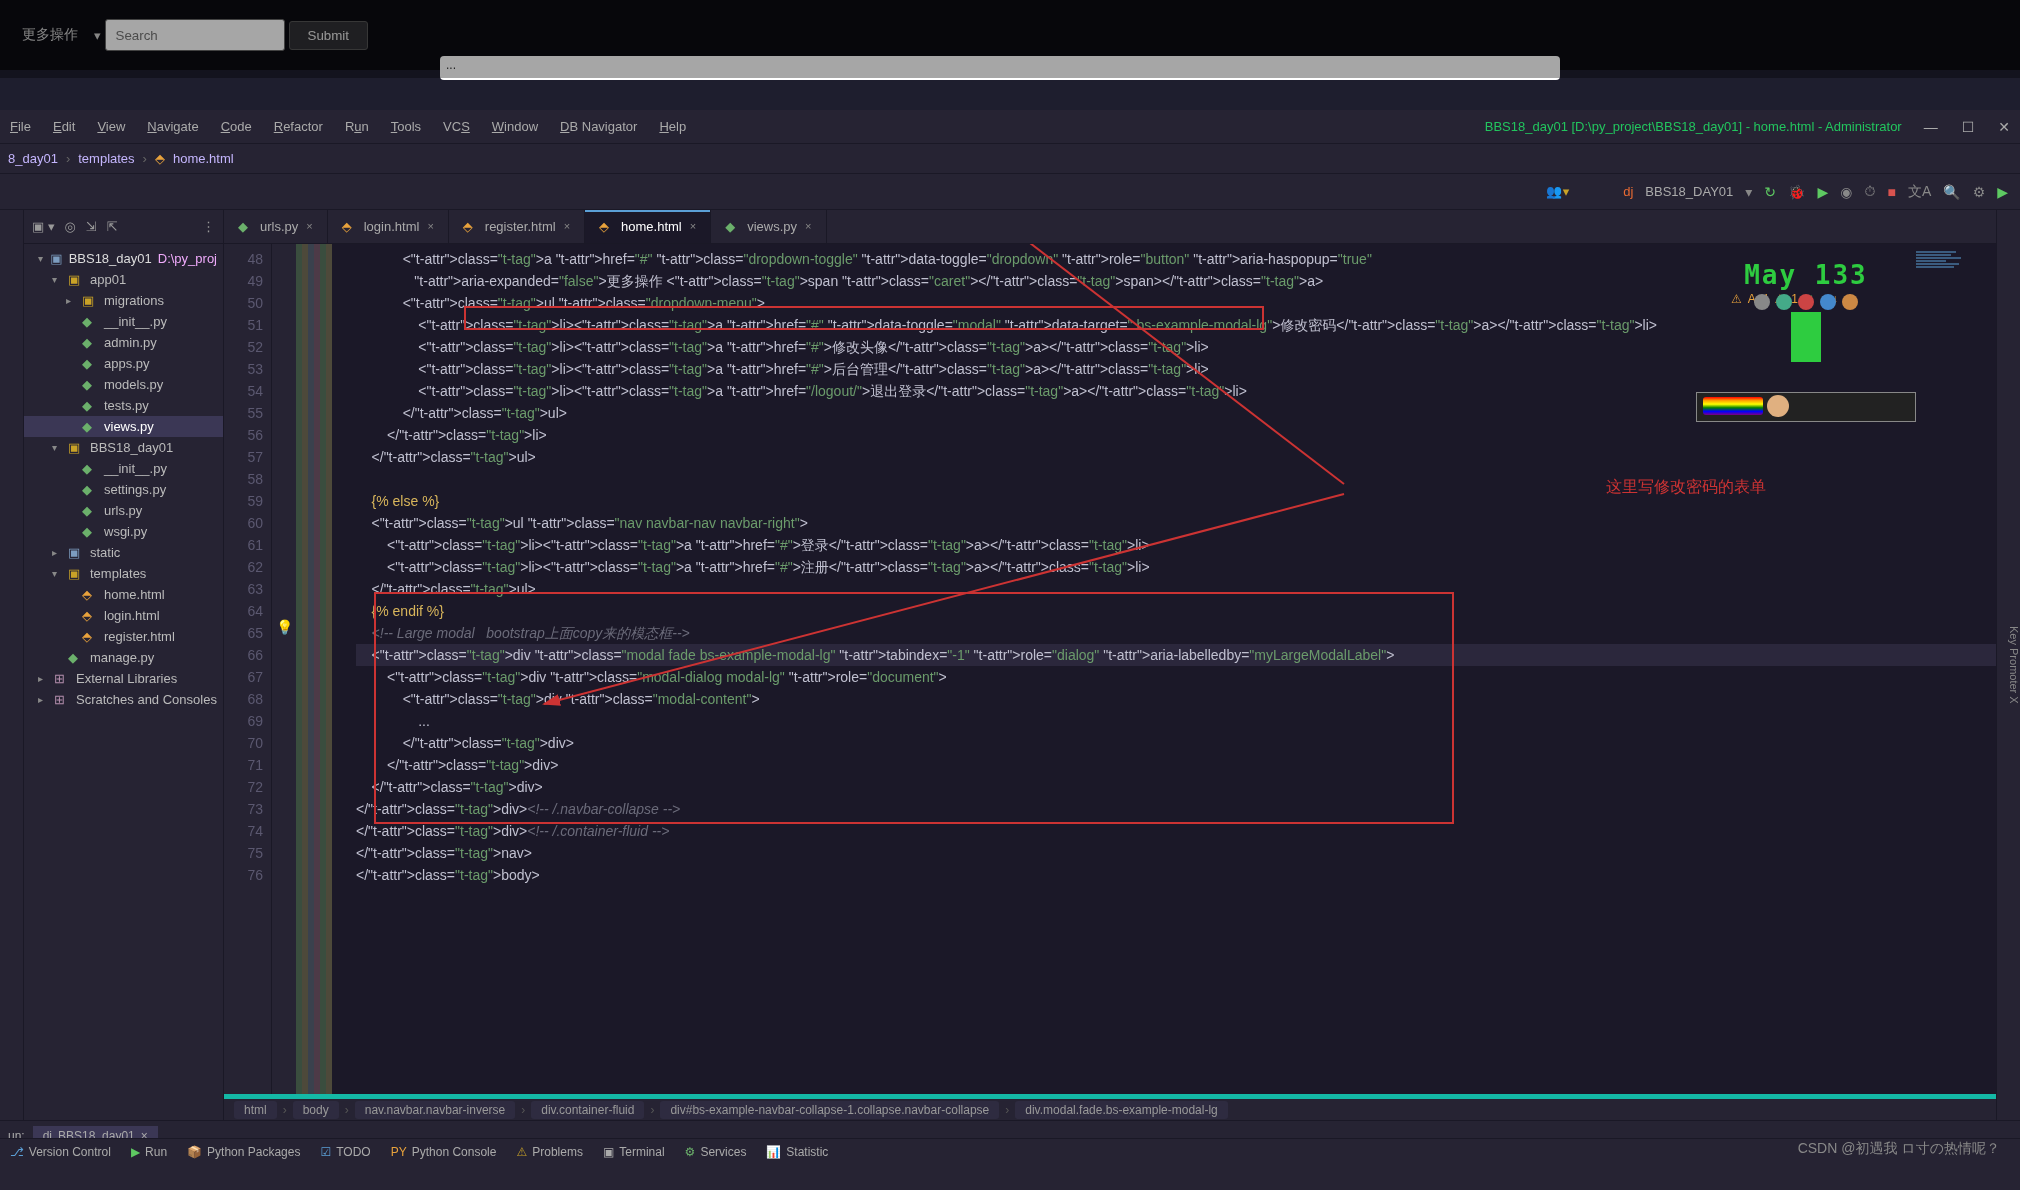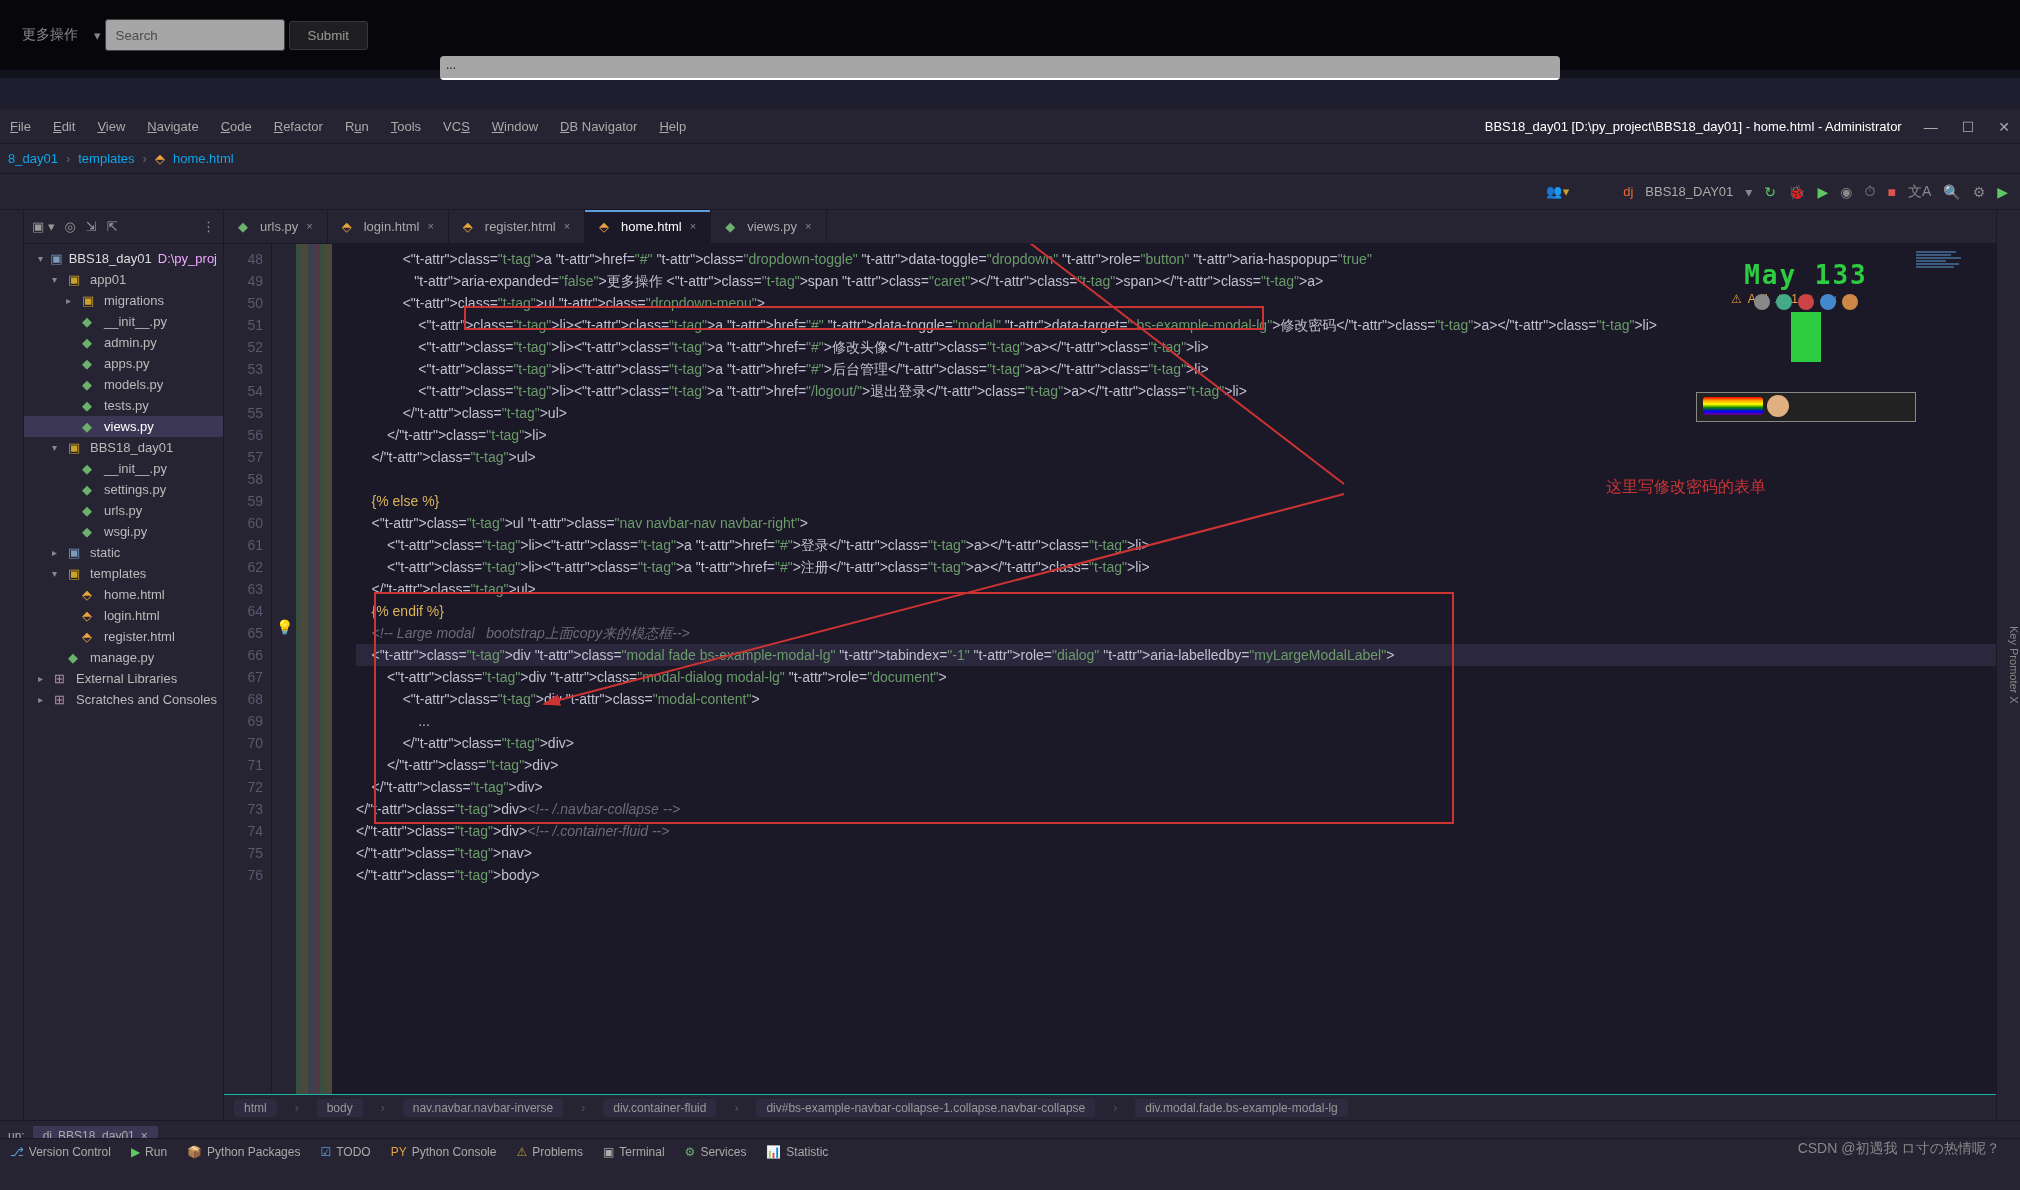--- a/index.html
+++ b/index.html
@@ -13,27 +13,27 @@
 .white-popup { position: absolute; left: 440px; top: 56px; width: 1120px; height: 24px; background: #fff; border-radius: 4px; color: #333; font-size: 12px; padding: 2px 6px; }
 
 
 .ide { position: absolute; top: 110px; left: 0; right: 0; bottom: 0; background: #262333; }
 
 
 .menubar { height: 34px; background: #262333; display: flex; align-items: center; padding: 0 10px; gap: 22px; color: #aaa; font-size: 13px; border-bottom: 1px solid #1a1826; }
 .menubar .item { cursor: pointer; }
 .menubar .item u { text-decoration: underline; }
 .menubar .spacer { flex: 1; }
-.menubar .title { color: #ffffff; margin-left: 24px; }
+.menubar .title { color: #22c55e; margin-left: 24px; }
 .win-controls { display: flex; gap: 24px; margin-left: auto; align-items: center; }
 .win-controls span { color: #aaa; font-size: 14px; }
 
 
 .breadcrumb-row { height: 30px; background: #262333; display: flex; align-items: center; padding: 0 8px; gap: 8px; color: #999; font-size: 13px; border-bottom: 1px solid #1a1826; }
-.breadcrumb-row .crumb { color: #0ea5e9; }
+.breadcrumb-row .crumb { color: #c4b5fd; }
 .breadcrumb-row .sep { color: #666; }
 .breadcrumb-row .file-icon { color: #e8a23c; }
 
 
 .toolbar-row { height: 36px; background: #262333; display: flex; align-items: center; justify-content: flex-end; padding: 0 12px; gap: 12px; border-bottom: 1px solid #1a1826; }
 .toolbar-row .users { color: #c9a227; }
 .toolbar-row .cfg { color: #aaa; }
 .toolbar-row .dj { color: #e86a33; }
 .toolbar-row .tbicon { color: #888; font-size: 14px; }
 .toolbar-row .run-ico { color: #5ec962; }
@@ -108,21 +108,21 @@
 .widget-day .face { position: absolute; left: 70px; top: 2px; width: 22px; height: 22px; background: #e0b080; border-radius: 50%; }
 .widget-day .green-block { width: 30px; height: 50px; background: #2ecc40; margin: 2px auto 0; }
 .widget-day .icons-row { display: flex; gap: 6px; justify-content: center; margin-top: 4px; }
 .widget-day .icons-row span { width: 16px; height: 16px; border-radius: 50%; background: #888; display: inline-block; }
 
 
 .warns { position: absolute; right: 140px; top: 44px; color: #e8a23c; font-size: 12px; display: flex; gap: 6px; align-items: center; }
 .warns .g { color: #5ec962; }
 
 
-.bc-bottom { height: 26px; background: #262333; display: flex; align-items: center; gap: 18px; padding: 0 10px; font-size: 12px; color: #999; border-top: 1px solid #14b8a6; }
+.bc-bottom { height: 26px; background: #262333; display: flex; align-items: center; gap: 6px; padding: 0 10px; font-size: 12px; color: #999; border-top: 5px solid #14b8a6; }
 .bc-bottom .seg { background: #2e2b40; padding: 2px 10px; border-radius: 3px; }
 
 
 .run-tab { height: 30px; background: #262333; display: flex; align-items: center; padding: 0 8px; gap: 8px; color: #aaa; font-size: 12px; border-top: 1px solid #1a1826; }
 .run-tab .rtab { background: #3b3755; padding: 3px 10px; display: flex; gap: 6px; align-items: center; }
 
 
 .bottom-bar { position: absolute; left: 0; right: 0; bottom: 26px; height: 26px; background: #262333; display: flex; align-items: center; gap: 20px; padding: 0 10px; font-size: 12px; color: #aaa; border-top: 1px solid #1a1826; }
 .bottom-bar .bi { display: flex; align-items: center; gap: 5px; }
 .bottom-bar .run { color: #5ec962; }

